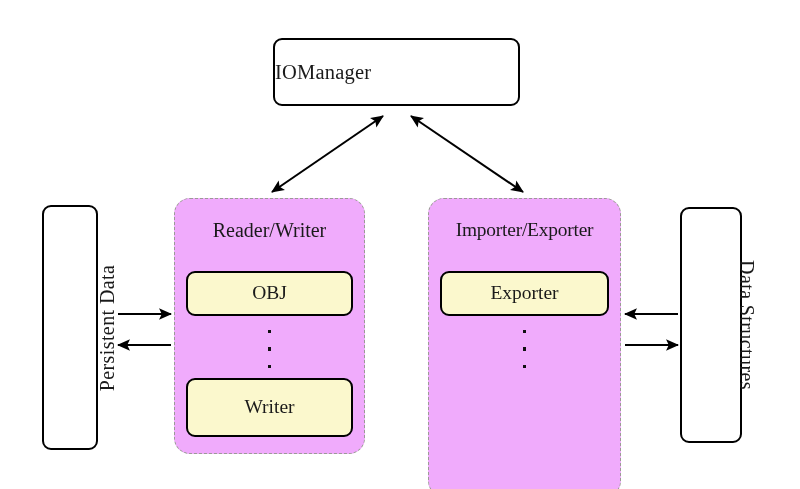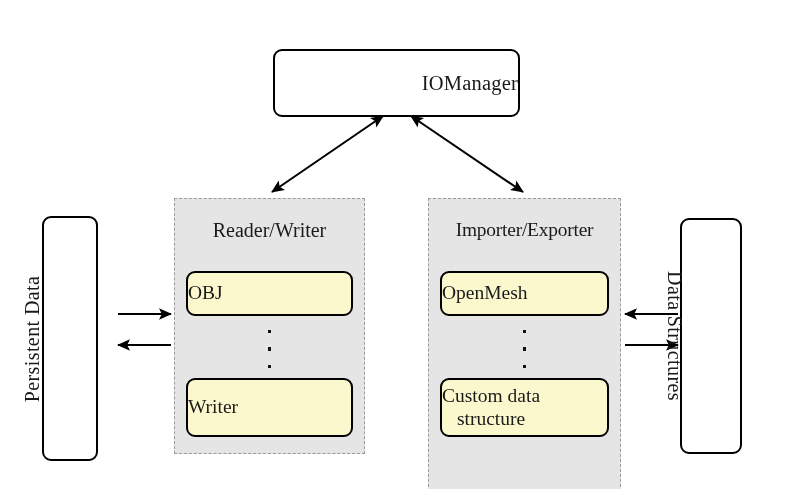--- a/index.html
+++ b/index.html
@@ -33,23 +33,22 @@
 
   
   .node {
     position: absolute;
     box-sizing: border-box;
     background: #ffffff;
     border: 2.4px solid #000000;
     border-radius: 9px;
     display: flex;
     align-items: center;
-    justify-content: flex-end;
+    justify-content: flex-start;
     text-align: center;
-    margin-top: 11px;
   }
 
   
   #manager-box {
     left: 273px;
     top: 38px;
     width: 247px;
     height: 68px;
     font-size: 20.5px;
     letter-spacing: .2px;
@@ -80,23 +79,23 @@
     transform: rotate(-90deg);
   }
   .vlabel.down {
     transform: rotate(90deg);
   }
 
   
   .panel {
     position: absolute;
     box-sizing: border-box;
-    background: #e5e5e5;
+    background: #f0abfc;
     border: 1.6px dashed #9b9b96;
-    border-radius: 0;
+    border-radius: 16px;
   }
   #reader-writer-panel {
     left: 174px;
     top: 198px;
     width: 191px;
     height: 256px;
   }
   #importer-exporter-panel {
     left: 428px;
     top: 198px;
@@ -120,21 +119,21 @@
 
   
   .item-box {
     position: absolute;
     box-sizing: border-box;
     background: #fbf8cd;
     border: 2.6px solid #000000;
     border-radius: 9px;
     display: flex;
     align-items: center;
-    justify-content: flex-start;
+    justify-content: center;
     text-align: center;
     font-size: 19.5px;
     line-height: 1.16;
   }
   .item-top {
     left: 11px;
     right: 11px;
     top: 72px;
     height: 45px;
   }
@@ -216,34 +215,28 @@
       <span>
         <span>Writer</span><br>
       </span>
     </div>
   </div>
 
   <div class="panel" id="importer-exporter-panel">
     <div class="panel-title">Importer/Exporter</div>
 
     <div class="item-box item-top">
-      <span>OpenMesh</span>
+      <span>Exporter</span>
     </div>
 
     <div class="vdots">
       <i></i>
         <i></i>
         <i></i>
     </div>
 
-    <div class="item-box item-bottom">
-      <span>
-        <span>Custom data</span><br>
-        <span>structure</span>
-      </span>
-    </div>
   </div>
 
   <div class="node side-box" id="data-structures-box">
     <span class="vlabel down">Data Structures</span>
   </div>
 
 </div>
 
 </body></html>

